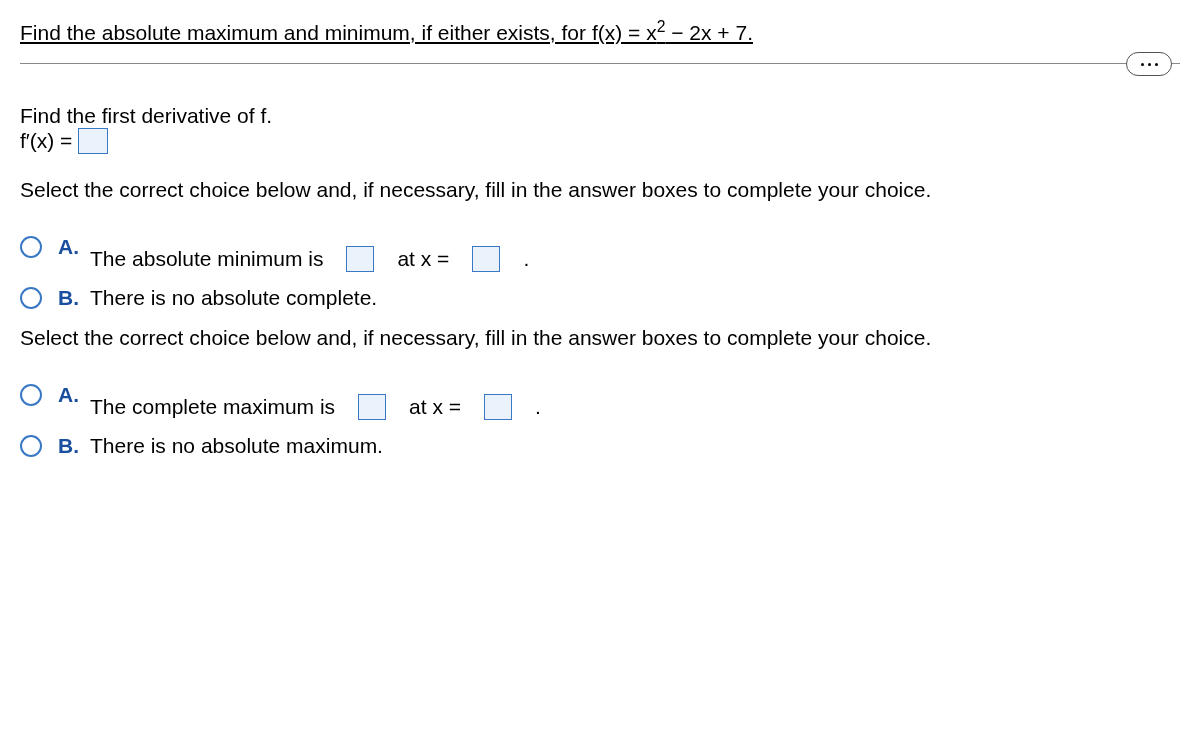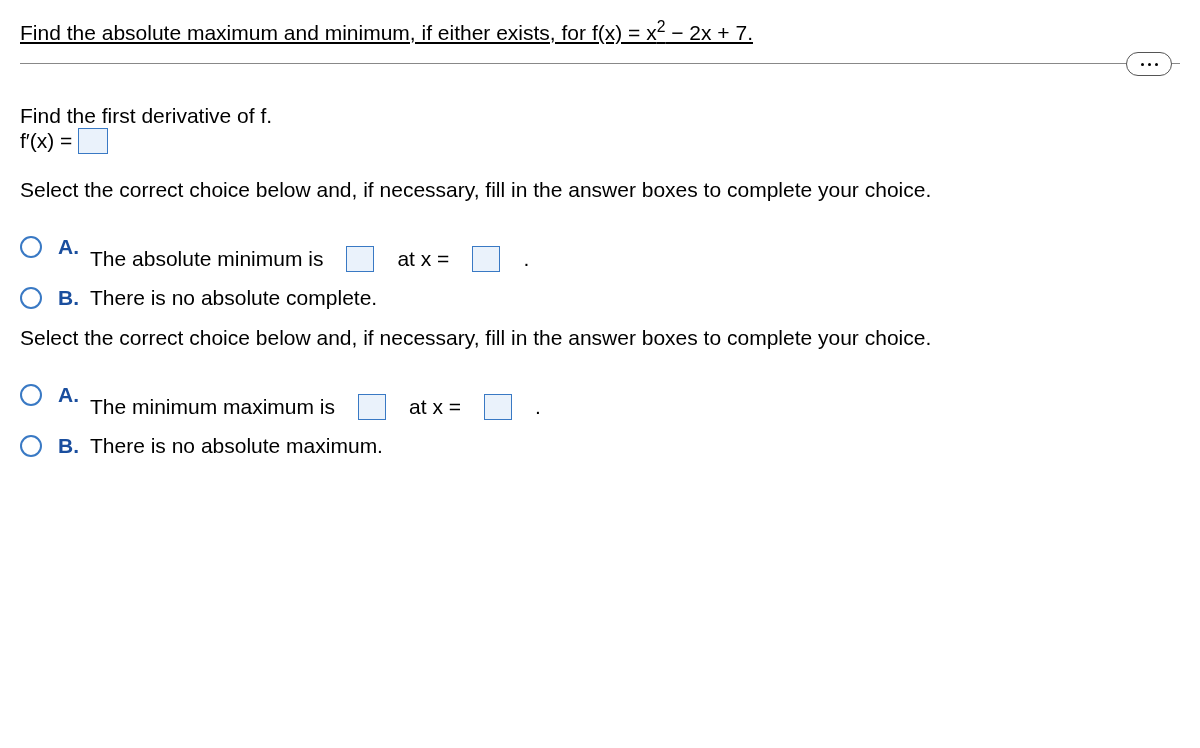--- a/index.html
+++ b/index.html
@@ -152,21 +152,21 @@
   </div>
 </div>
 
 <div class="select-instruction">Select the correct choice below and, if necessary, fill in the answer boxes to complete your choice.</div>
 
 <div class="choice-group">
   <div class="choice-row">
     <div class="radio"></div>
     <span class="choice-label">A.</span>
     <span class="choice-text">
-      <span>The minimum maximum is</span>
+      <span>The complete maximum is</span>
       <span class="input-box small"></span>
       <span>at x =</span>
       <span class="input-box small"></span>
       <span>.</span>
     </span>
   </div>
   <div class="choice-row">
     <div class="radio"></div>
     <span class="choice-label">B.</span>
     <span>There is no absolute maximum.</span>

